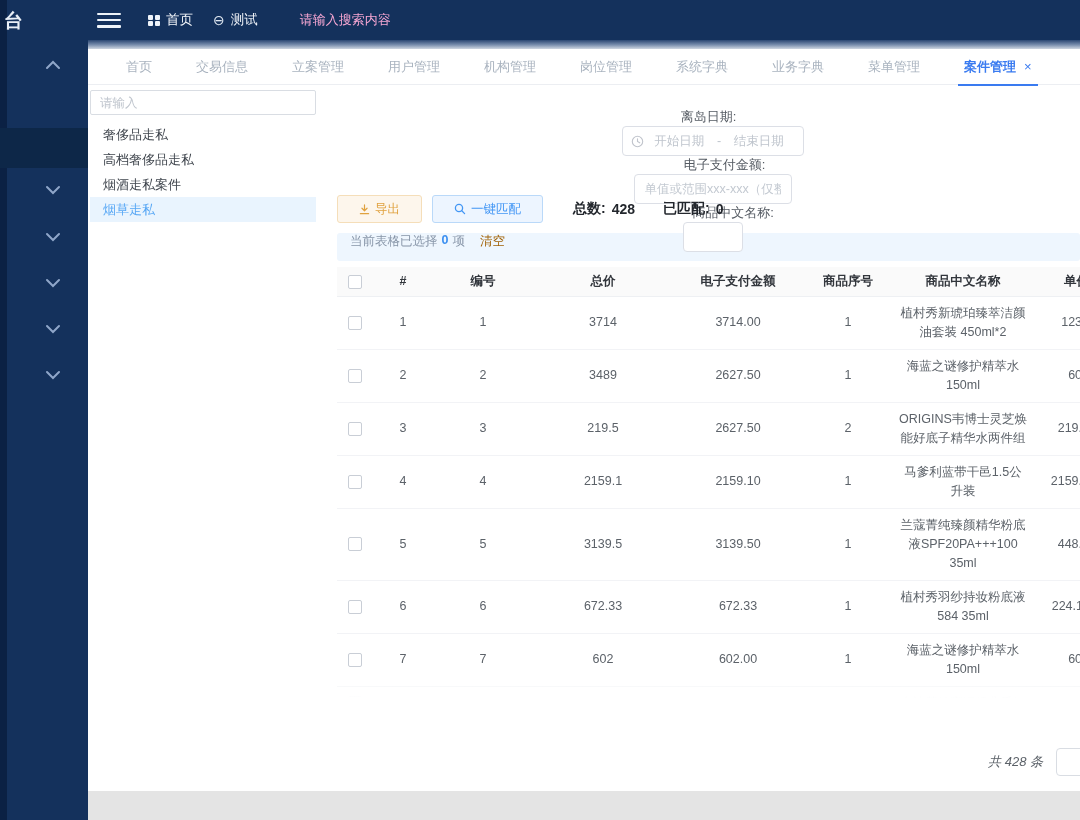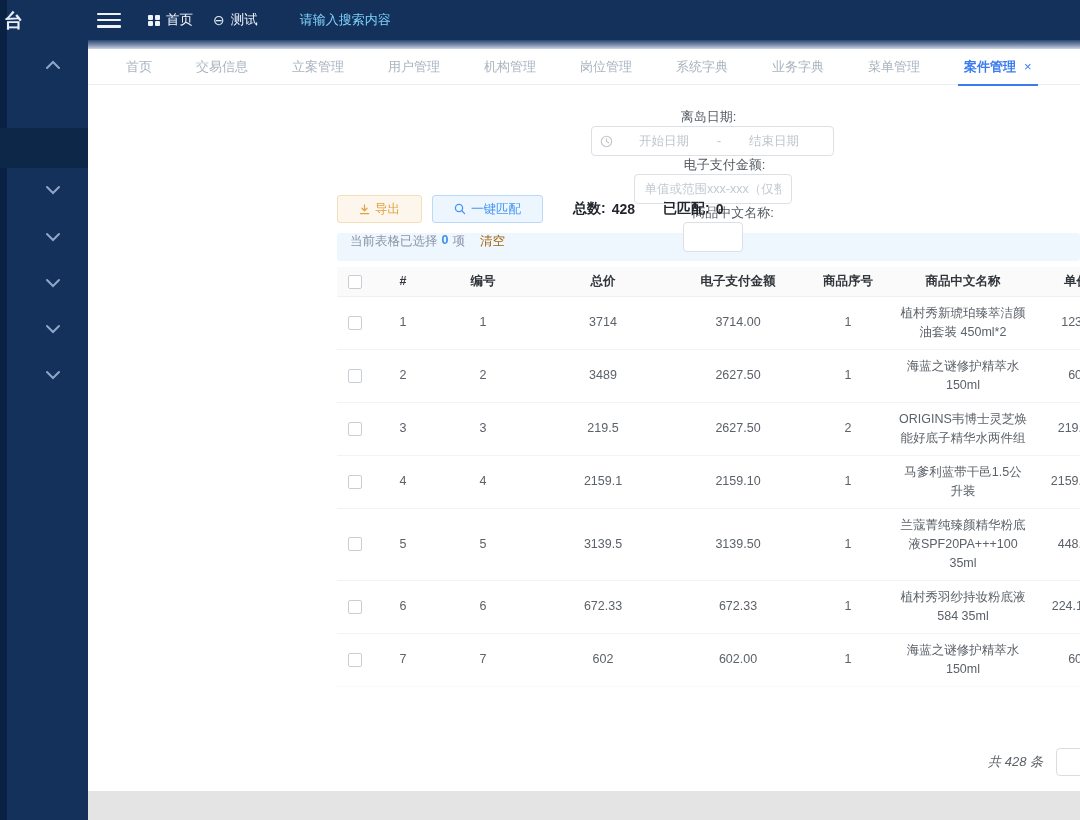--- a/index.html
+++ b/index.html
@@ -17,21 +17,21 @@
 
   
   .topbar { position:absolute; left:88px; top:0; width:992px; height:40px; background:#14315c; z-index:2;
             display:flex; align-items:center; padding-left:9px; }
   .hamburger { width:24px; height:15px; display:flex; flex-direction:column; justify-content:space-between; cursor:pointer; }
   .hamburger i { display:block; height:2.5px; background:#eef3f9; border-radius:1px; }
   .top-item { display:flex; align-items:center; color:#f2f5fa; font-size:13.5px; cursor:pointer; }
   .top-item .grid-ic { width:11px; height:11px; display:grid; grid-template-columns:5px 5px; grid-template-rows:5px 5px; gap:1.5px; margin-right:7px; }
   .top-item .grid-ic b { background:#eef3f9; border-radius:1px; }
   .top-item .minus-ic { font-size:14px; margin-right:6px; line-height:1; color:#dfe7f1; }
-  .top-search { color:#7dd3fc; font-size:13px; margin-left:42px; cursor:text; }
+  .top-search { color:#f9a8d4; font-size:13px; margin-left:42px; cursor:text; }
   .band { position:absolute; left:88px; top:40px; width:992px; height:9px;
           background:linear-gradient(180deg,#2a4672 0%, #7b8fae 55%, #cfd6e1 100%); z-index:1; }
 
   
   .tabbar { position:absolute; left:88px; top:49px; width:992px; height:36px; background:#fff;
             border-bottom:1px solid #eceef2; display:flex; align-items:center; padding-left:16px; z-index:1; }
   .tab { position:relative; height:36px; display:flex; align-items:center; padding:0 22px; font-size:13px;
          color:#a9b3bf; cursor:pointer; white-space:nowrap; }
   .tab.active { color:#3a7bf0; font-weight:bold; }
   .tab.active::after { content:""; position:absolute; left:16px; right:16px; bottom:-1px; height:2px; background:#3a7bf0; }
@@ -44,21 +44,21 @@
   .lp-search::placeholder { color:#bfc5cd; }
   .lp-list { list-style:none; margin-top:7px; }
   .lp-list li { height:25px; line-height:25px; padding-left:13px; font-size:13px; color:#3f454d; cursor:pointer;
                 white-space:nowrap; }
   .lp-list li.active { background:#e9f4fe; color:#57a7f5; }
 
   
   .right-pane { position:absolute; left:337px; top:100px; right:0; bottom:0; z-index:1; }
   .filter-row { display:flex; align-items:center; margin-top:8px; height:30px;flex-direction:column; }
   .f-label { font-size:13px; color:#555b63; white-space:nowrap; flex:none; }
-  .date-box { flex:none; margin-left:8px; width:243px; height:30px; border:1px solid #dcdfe6; border-radius:4px;
+  .date-box { flex:none; margin-left:8px; width:182px; height:30px; border:1px solid #dcdfe6; border-radius:4px;
               display:flex; align-items:center; padding:4px 8px; cursor:text; }
   .date-box .ph { flex:1; text-align:center; font-size:12.5px; color:#bfc5cd; white-space:nowrap; }
   .date-box .sep { font-size:12.5px; color:#bfc5cd; padding:0 2px; }
   .f-input { flex:none; margin-left:8px; height:30px; border:1px solid #dcdfe6; border-radius:4px; padding:0 10px;
              font-size:12.5px; color:#333; outline:none; font-family:inherit; }
   .f-input::placeholder { color:#c3c9d1; }
   .ml-amount { margin-left:32px; }
   .ml-name { margin-left:49px; }
 
   .toolbar { display:flex; align-items:center; margin-top:57px; height:28px; }
@@ -189,20 +189,29 @@
       </div>
       <div class="tab">
         <span>菜单管理</span>
       </div>
       <div class="tab active">
         <span>案件管理</span>
         <span class="tab-close">×</span>
       </div>
     </nav>
 
+  <div class="left-panel">
+    <input class="lp-search" placeholder="请输入" style="">
+    <ul class="lp-list">
+        <li class="">奢侈品走私</li>
+        <li class="">高档奢侈品走私</li>
+        <li class="">烟酒走私案件</li>
+        <li class="active">烟草走私</li>
+      </ul>
+  </div>
 
   <section class="right-pane">
 
     <div class="filter-row">
       <span class="f-label">离岛日期:</span>
       <div class="date-box">
         <svg width="13" height="13" viewBox="0 0 14 14" style="flex:none">
           <circle cx="7" cy="7" r="5.6" stroke="#c0c4cc" stroke-width="1.2" fill="none"></circle>
           <path d="M7 4 L7 7 L9.4 8.4" stroke="#c0c4cc" stroke-width="1.2" fill="none" stroke-linecap="round"></path>
         </svg>

